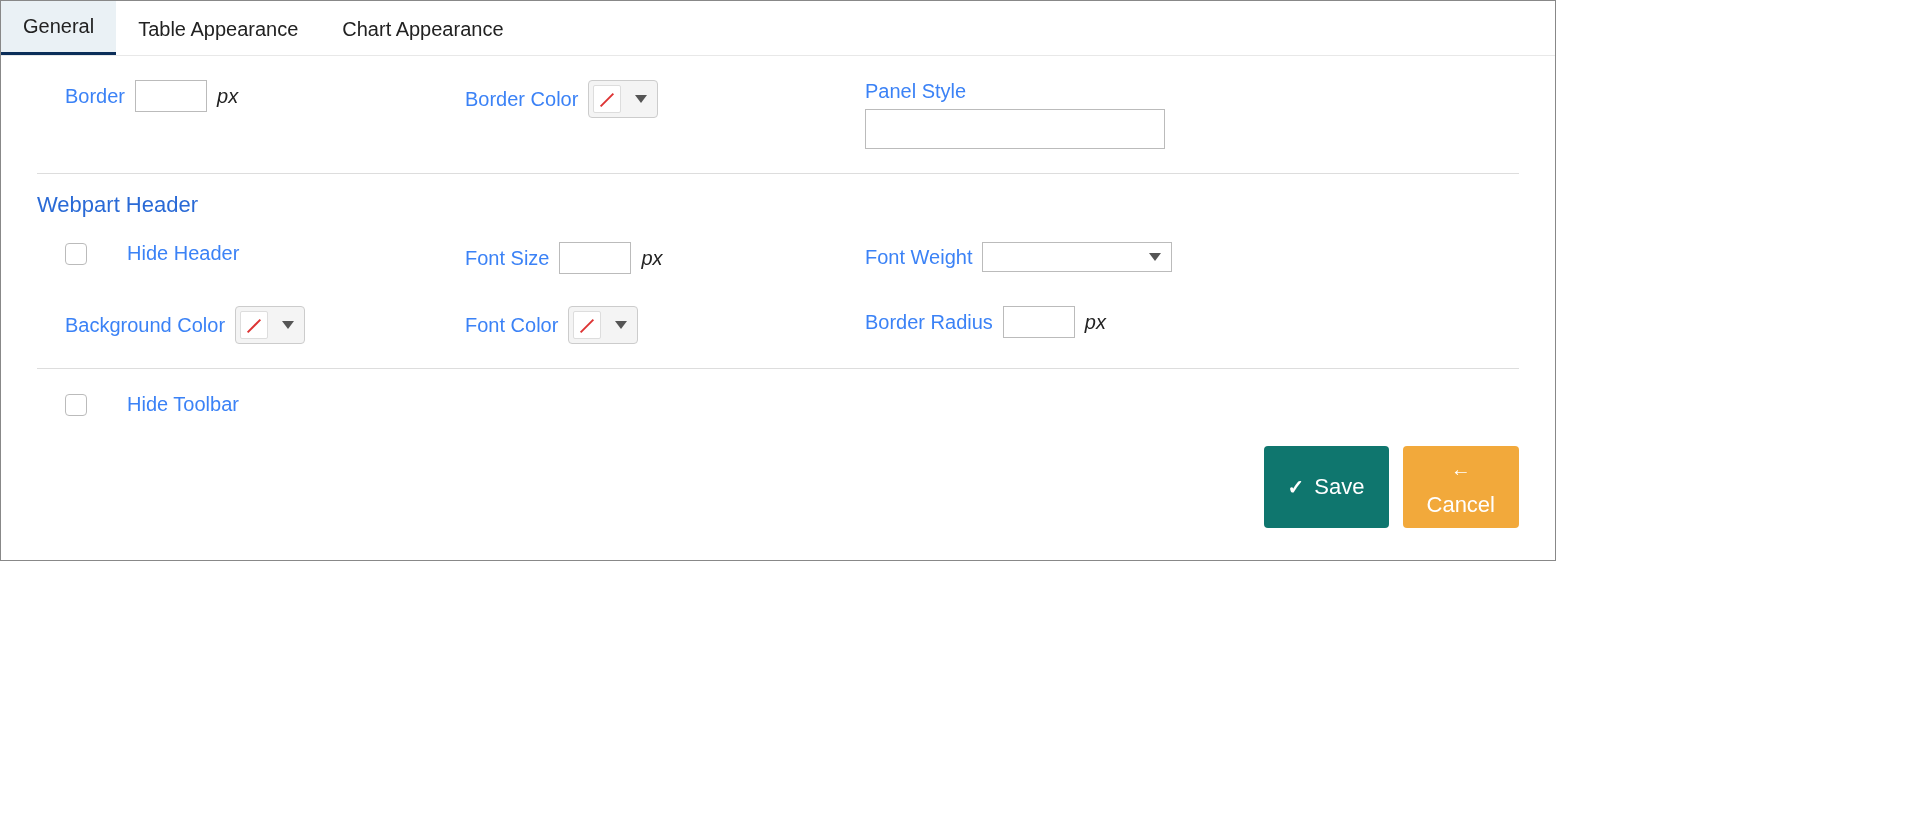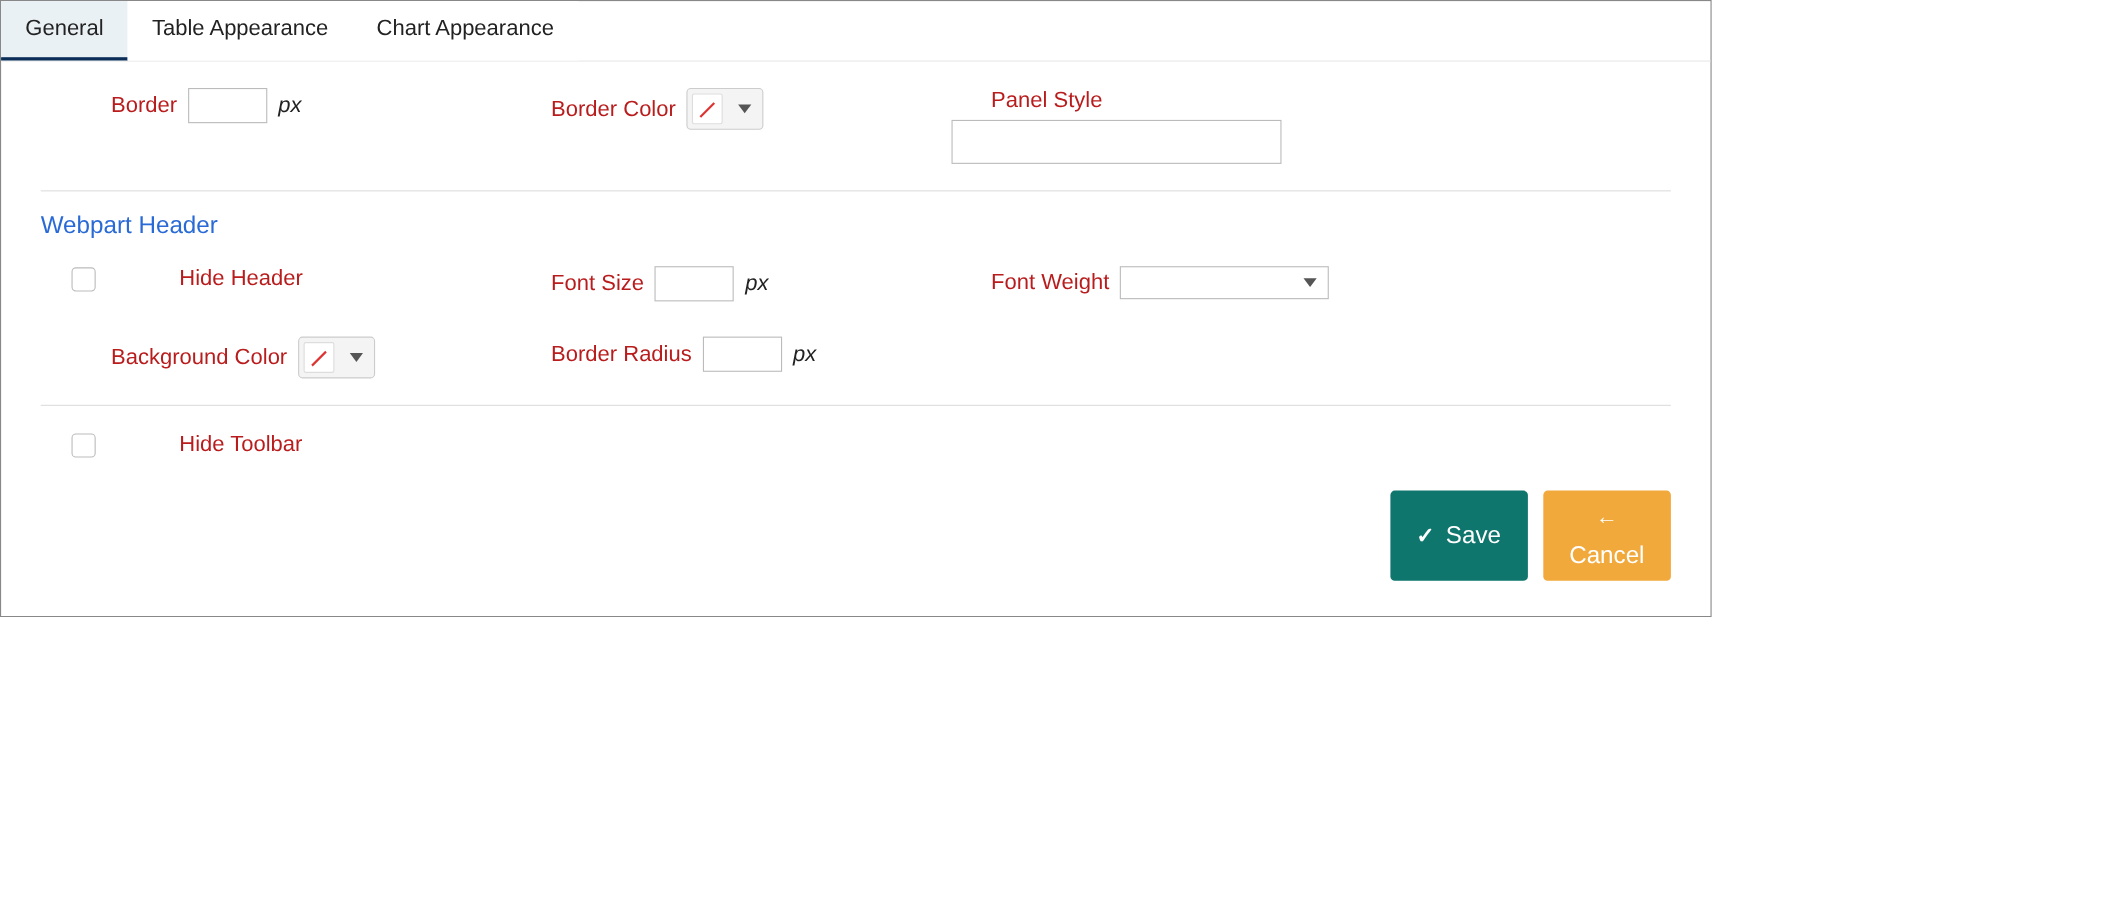--- a/index.html
+++ b/index.html
@@ -1,28 +1,28 @@
 <!DOCTYPE html>
 <html><head>
 <meta charset="utf-8">
 <style>
   * { box-sizing: border-box; }
   html, body { margin: 0; padding: 0; font-family: Arial, Helvetica, sans-serif; font-size: 16px; color: #222; }
   .window { border: 1px solid #888; width: 1556px; margin: 0; background: #fff; }
-  .tabs { display: flex; border-bottom: 1px solid #e8e8e8; }
+  .tabs { display: flex; border-bottom: 1px solid #e8e8e8; align-items: flex-end; }
   .tab { padding: 14px 22px; font-size: 20px; cursor: pointer; color: #222; background: #fff; }
   .tab.active { background: #eaf1f5; border-bottom: 3px solid #0b2e59; color: #222; }
   .content { padding: 18px 36px 24px 36px; }
   .section-title { color: #2a6ad6; font-size: 22px; margin: 14px 0 18px 0; }
   .row { display: flex; align-items: flex-start; padding: 6px 0 6px 28px; }
   .cell { display: flex; align-items: center; gap: 10px; }
   .cell.c1 { width: 400px; }
   .cell.c2 { width: 400px; }
   .cell.c3 { flex: 1; }
-  .label { font-size: 20px; color: #b91c1c; margin-left: 36px; }
+  .label { font-size: 20px; color: #3b82f6; }
   .small-input { width: 72px; height: 32px; border: 1px solid #bbb; padding: 2px 6px; font-size: 16px; }
   .med-input  { width: 300px; height: 40px; border: 1px solid #bbb; padding: 4px 8px; font-size: 16px; }
   .unit { font-size: 20px; font-style: italic; }
   .color-picker { display: inline-flex; align-items: center; border: 1px solid #ccc; background: #f4f4f4; border-radius: 4px; padding: 4px; gap: 8px; cursor: pointer; }
   .swatch { width: 28px; height: 28px; background: #fff; border: 1px solid #ddd; position: relative; border-radius: 2px; }
   .swatch::after { content: ""; position: absolute; left: 4px; right: 4px; top: 50%; border-top: 2px solid #d33; transform: rotate(-45deg); }
   .caret { width: 0; height: 0; border-left: 6px solid transparent; border-right: 6px solid transparent; border-top: 8px solid #555; margin: 0 6px; }
   .checkbox { width: 22px; height: 22px; border: 1px solid #bbb; border-radius: 4px; background: #fff; cursor: pointer; flex-shrink: 0; }
   .select { width: 190px; height: 30px; border: 1px solid #bbb; background: #fff; display: inline-flex; align-items: center; justify-content: flex-end; padding: 0 10px; cursor: pointer; }
   .select .chev { width: 0; height: 0; border-left: 6px solid transparent; border-right: 6px solid transparent; border-top: 8px solid #555; }
@@ -96,20 +96,27 @@
     </div>
 
     <div class="row" style="margin-top:20px;">
       <div class="cell c1">
         <span class="label">Background Color</span>
         <div class="color-picker">
           <span class="swatch"></span>
           <span class="caret"></span>
         </div>
       </div>
+      <div class="cell c2">
+        <span class="label">Font Color</span>
+        <div class="color-picker">
+          <span class="swatch"></span>
+          <span class="caret"></span>
+        </div>
+      </div>
       <div class="cell c3">
         <span class="label">Border Radius</span>
         <input class="small-input" value="" style="">
         <span class="unit">px</span>
       </div>
     </div>
 
     <hr class="sep">
 
     <div class="row">

